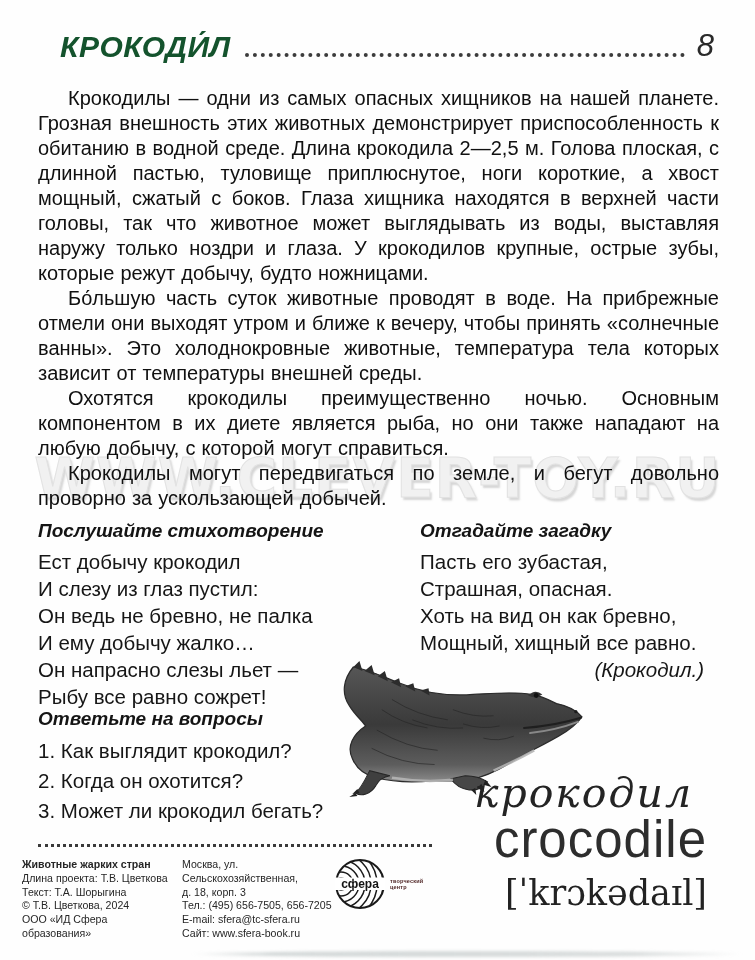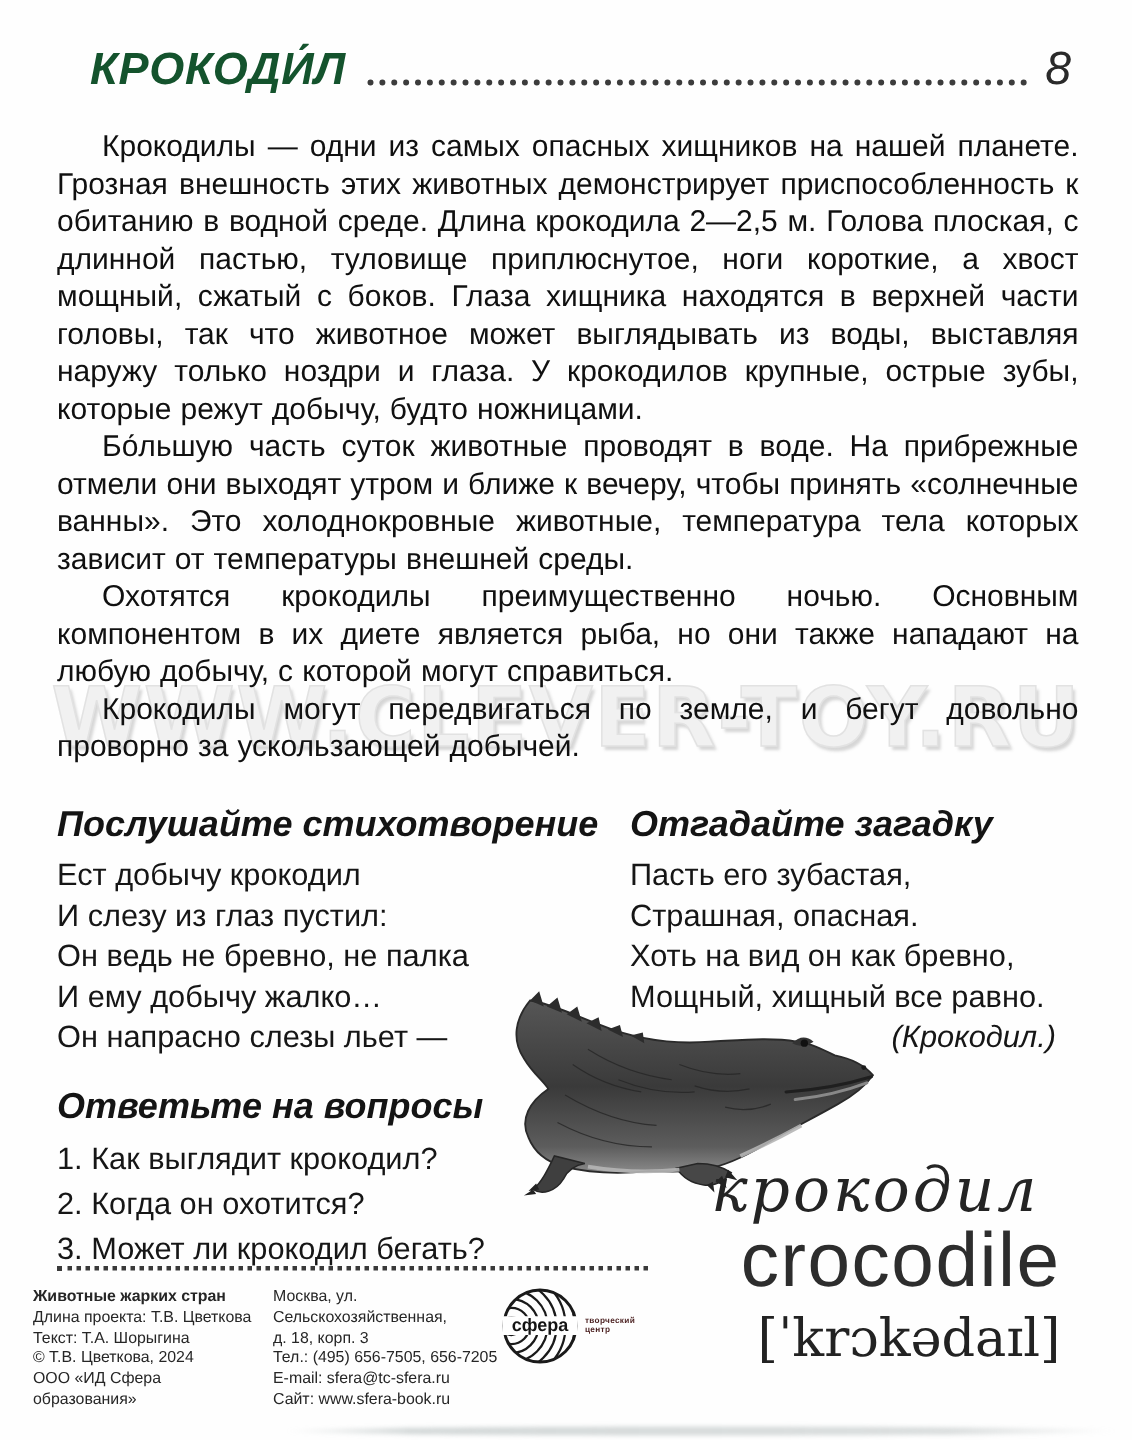--- a/index.html
+++ b/index.html
@@ -45,22 +45,22 @@
     font-family:"DejaVu Sans",sans-serif;
     font-weight:bold;font-size:55px;letter-spacing:1px;
     color:#f1f1f1;
     -webkit-text-stroke:1px #e2e2e2;
     text-shadow:2px 3px 2px rgba(110,110,110,.28);
     pointer-events:none;white-space:nowrap;
   }
 
   
   .sec-heading{
-    font-size:24px;font-weight:bold;font-style:italic;color:#141414;
-    margin:16px 0 6px 0;
+    font-size:19px;font-weight:bold;font-style:italic;color:#141414;
+    margin:0 0 6px 0;
   }
   .poem{position:absolute;left:38px;top:520px;width:370px;z-index:2;}
   .poem .line,.riddle .line,.questions .line{
     font-size:20.5px;line-height:27px;color:#161616;
   }
   .riddle{position:absolute;left:420px;top:520px;width:292px;z-index:2;}
   .riddle .answer{
     font-size:20.5px;line-height:27px;font-style:italic;
     text-align:right;padding-right:8px;color:#161616;
   }
@@ -133,20 +133,21 @@
     <p>Крокодилы могут передвигаться по земле, и бегут довольно проворно за ускользающей добычей.</p>
   </div>
 
   <div class="poem">
     <div class="sec-heading">Послушайте стихотворение</div>
     <div class="line">Ест добычу крокодил</div>
     <div class="line">И слезу из глаз пустил:</div>
     <div class="line">Он ведь не бревно, не палка</div>
     <div class="line">И ему добычу жалко…</div>
     <div class="line">Он напрасно слезы льет —</div>
+    <div class="line">Рыбу все равно сожрет!</div>
   </div>
 
   <div class="riddle">
     <div class="sec-heading">Отгадайте загадку</div>
     <div class="line">Пасть его зубастая,</div>
     <div class="line">Страшная, опасная.</div>
     <div class="line">Хоть на вид он как бревно,</div>
     <div class="line">Мощный, хищный все равно.</div>
     <div class="answer">(Крокодил.)</div>
   </div>

